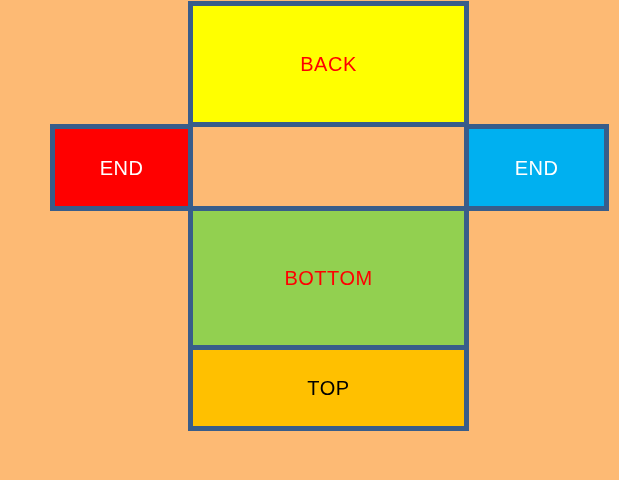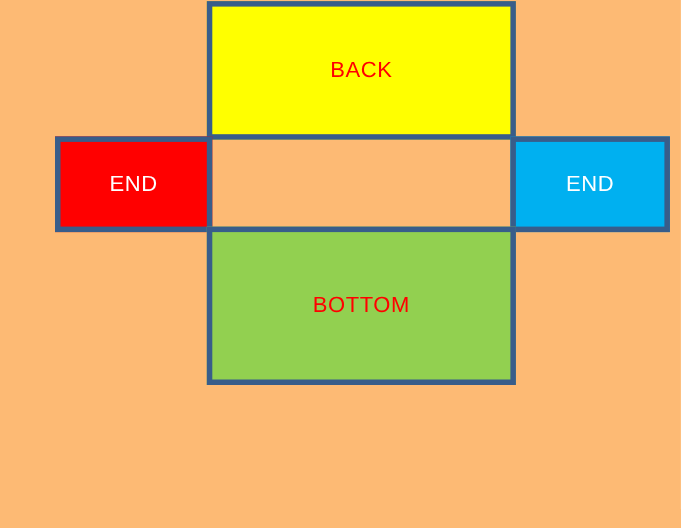--- a/index.html
+++ b/index.html
@@ -50,14 +50,17 @@
 
 
   <div class="panel panel-end-right" style="border-color: rgb(56, 93, 138); background: rgb(0, 176, 240); color: rgb(255, 255, 255);">
     <span class="label">END</span>
   </div>
 
   <div class="panel panel-front" style="border-color: rgb(56, 93, 138); background: rgb(146, 208, 80); color: rgb(255, 0, 0);">
     <span class="label">BOTTOM</span>
   </div>
 
+  <div class="panel panel-top" style="border-color: rgb(56, 93, 138); background: rgb(255, 192, 0); color: rgb(0, 0, 0);">
+    <span class="label">TOP</span>
+  </div>
 
 </div>
 
 </body></html>

